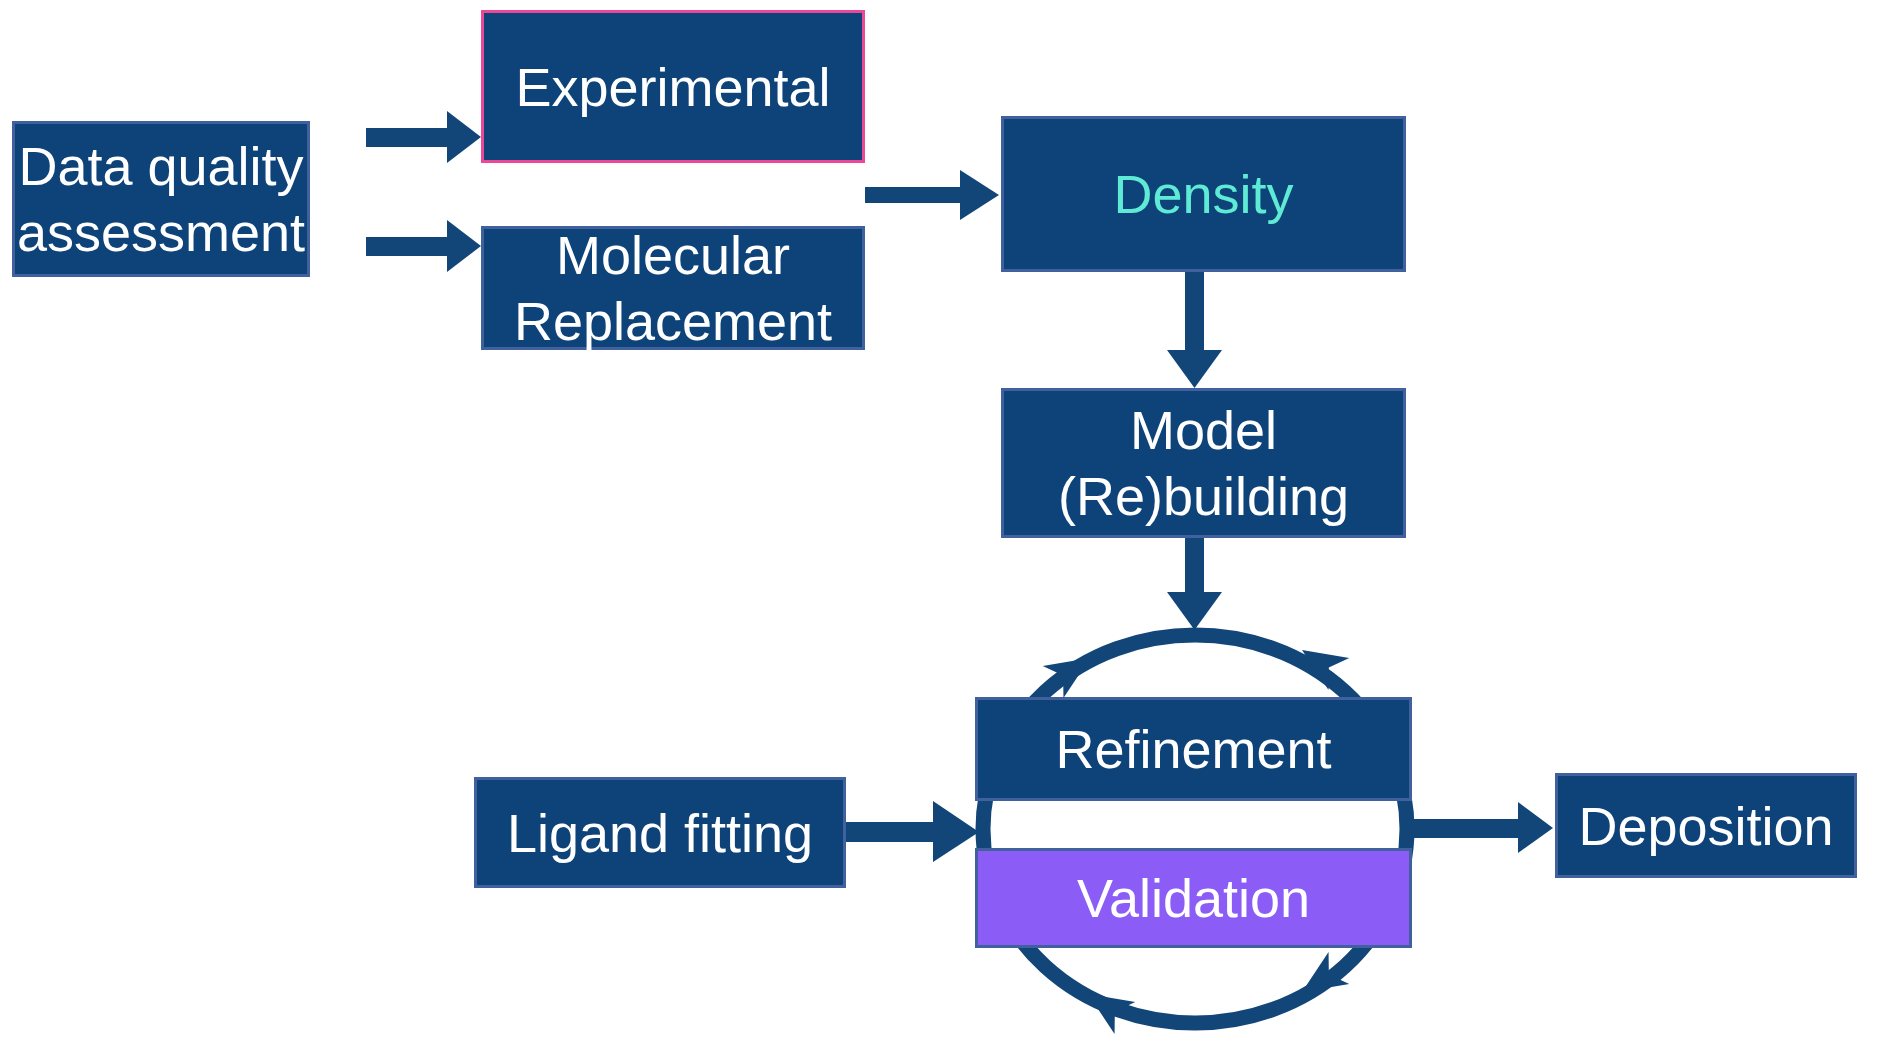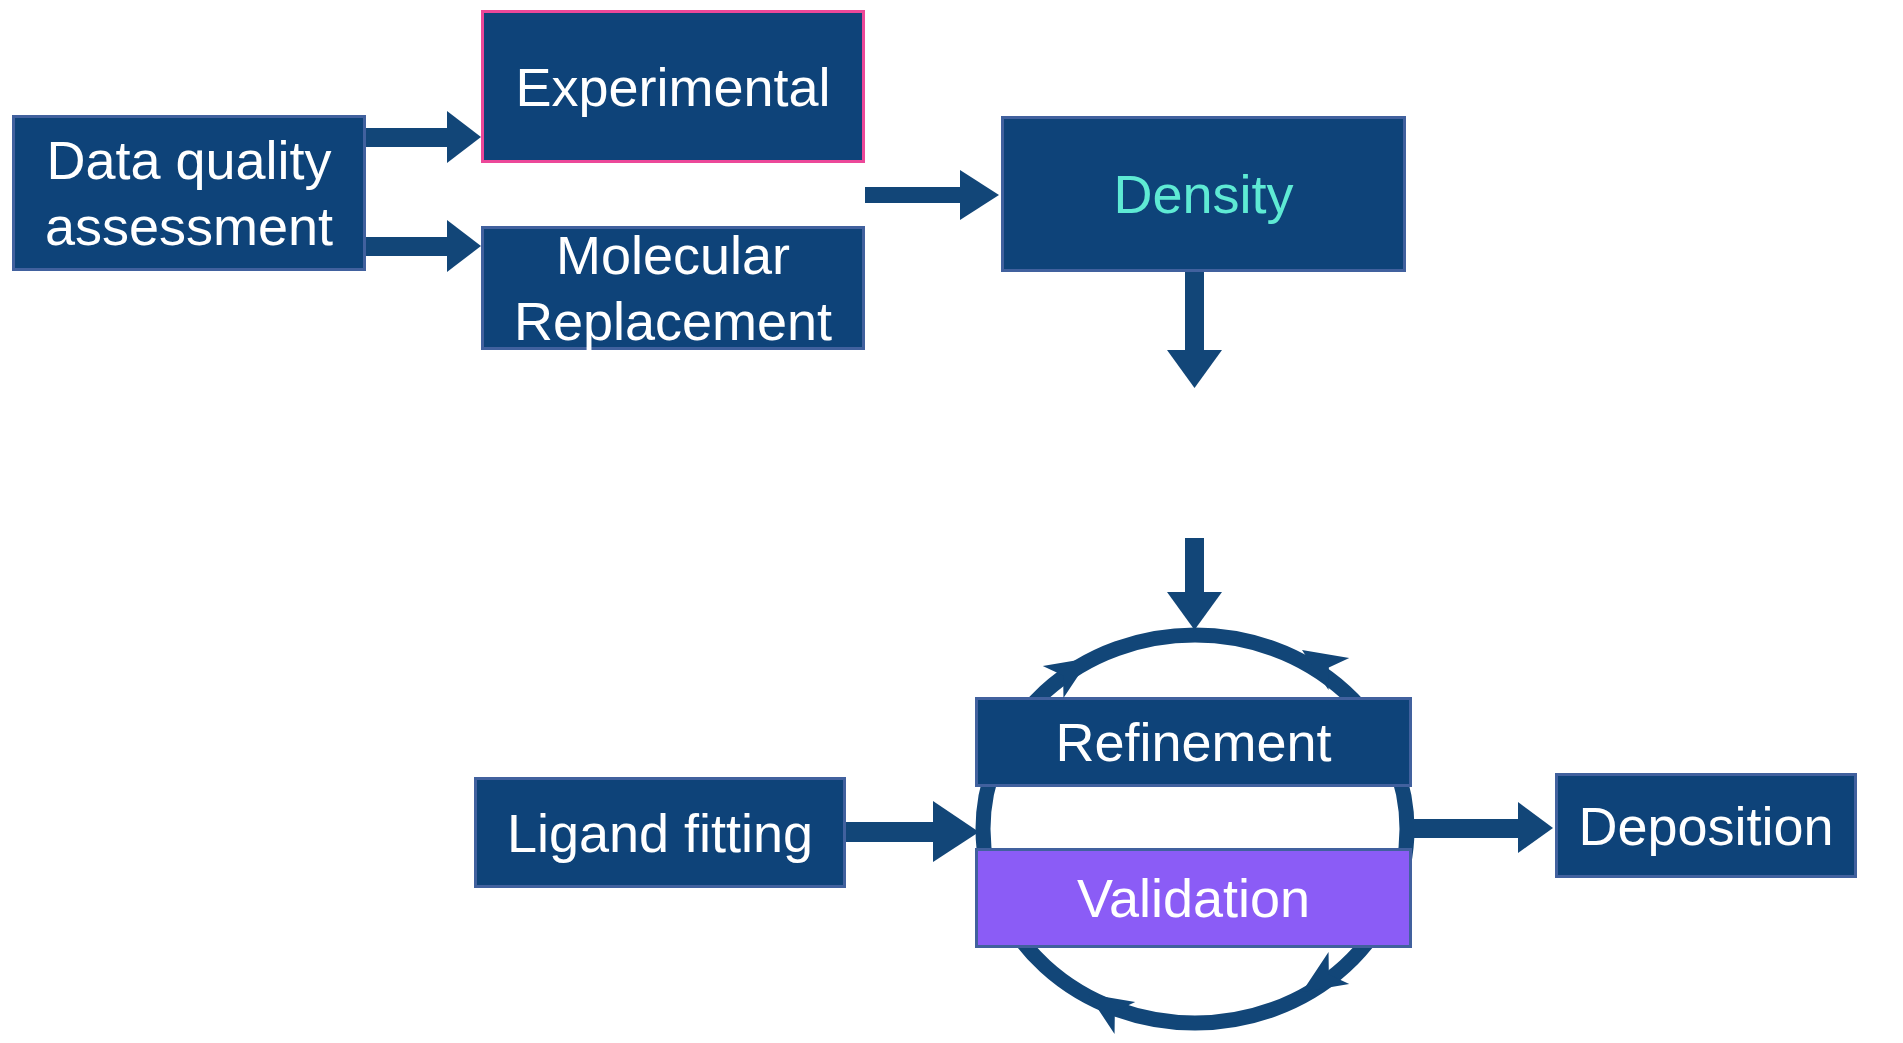--- a/index.html
+++ b/index.html
@@ -28,40 +28,44 @@
 </style>
 </head>
 <body>
 
 <div id="canvas">
 
   <svg id="ring-layer" class="layer" width="1903" height="1043" viewBox="0 0 1903 1043">
     <ellipse cx="1195" cy="829" rx="212" ry="194" fill="none" stroke="#124678" stroke-width="15"></ellipse>
   </svg>
 
-  <div class="node" style="left:12px;top:115px;width:354px;height:156px;background:#0e4379;border:3px solid #41619e;color:#ffffff;">
+  <div class="node" style="left:12px;top:121px;width:298px;height:156px;background:#0e4379;border:3px solid #41619e;color:#ffffff;">
     <span>Data quality</span>
     <span>assessment</span>
   </div>
 
   <div class="node" style="left:481px;top:10px;width:384px;height:153px;background:#0e4379;border:3px solid #ec4899;color:#ffffff;">
     <span>Experimental</span>
   </div>
 
   <div class="node" style="left:481px;top:226px;width:384px;height:124px;background:#0e4379;border:3px solid #41619e;color:#ffffff;">
     <span>Molecular</span>
     <span>Replacement</span>
   </div>
 
   <div class="node" style="left:1001px;top:116px;width:405px;height:156px;background:#0e4379;border:3px solid #41619e;color:#5eead4;">
     <span>Density</span>
   </div>
 
+  <div class="node" style="left:1001px;top:388px;width:405px;height:150px;background:#0e4379;border:3px solid #41619e;color:#ffffff;">
+    <span>Model</span>
+    <span>(Re)building</span>
+  </div>
 
-  <div class="node" style="left:975px;top:697px;width:437px;height:90px;background:#0e4379;border:3px solid #41619e;color:#ffffff;">
+  <div class="node" style="left:975px;top:697px;width:437px;height:104px;background:#0e4379;border:3px solid #41619e;color:#ffffff;">
     <span>Refinement</span>
   </div>
 
   <div class="node" style="left:975px;top:848px;width:437px;height:100px;background:#8b5cf6;border:3px solid #41619e;color:#ffffff;">
     <span>Validation</span>
   </div>
 
   <div class="node" style="left:474px;top:777px;width:372px;height:111px;background:#0e4379;border:3px solid #41619e;color:#ffffff;text-align:right;">
     <span>Ligand fitting</span>
   </div>

